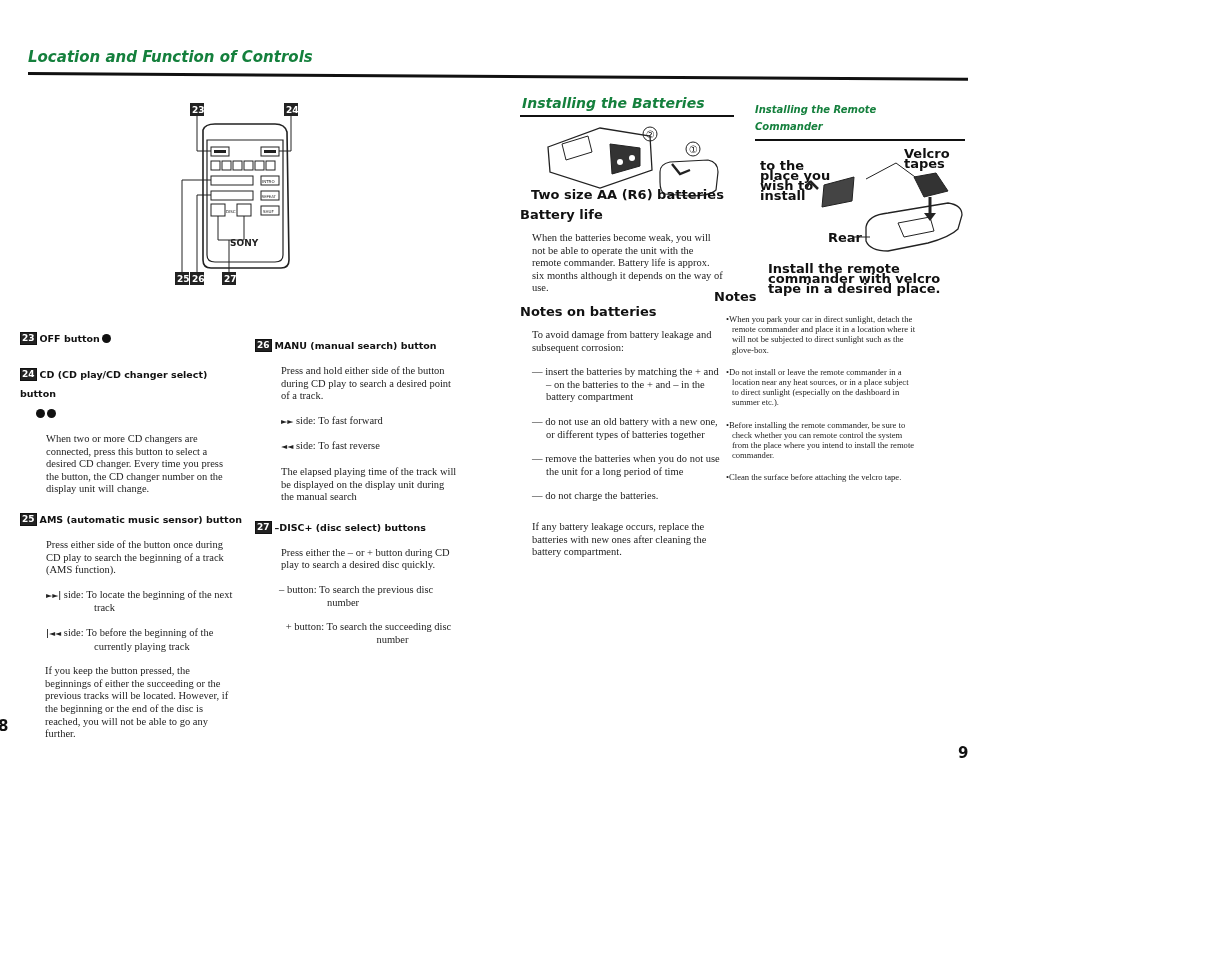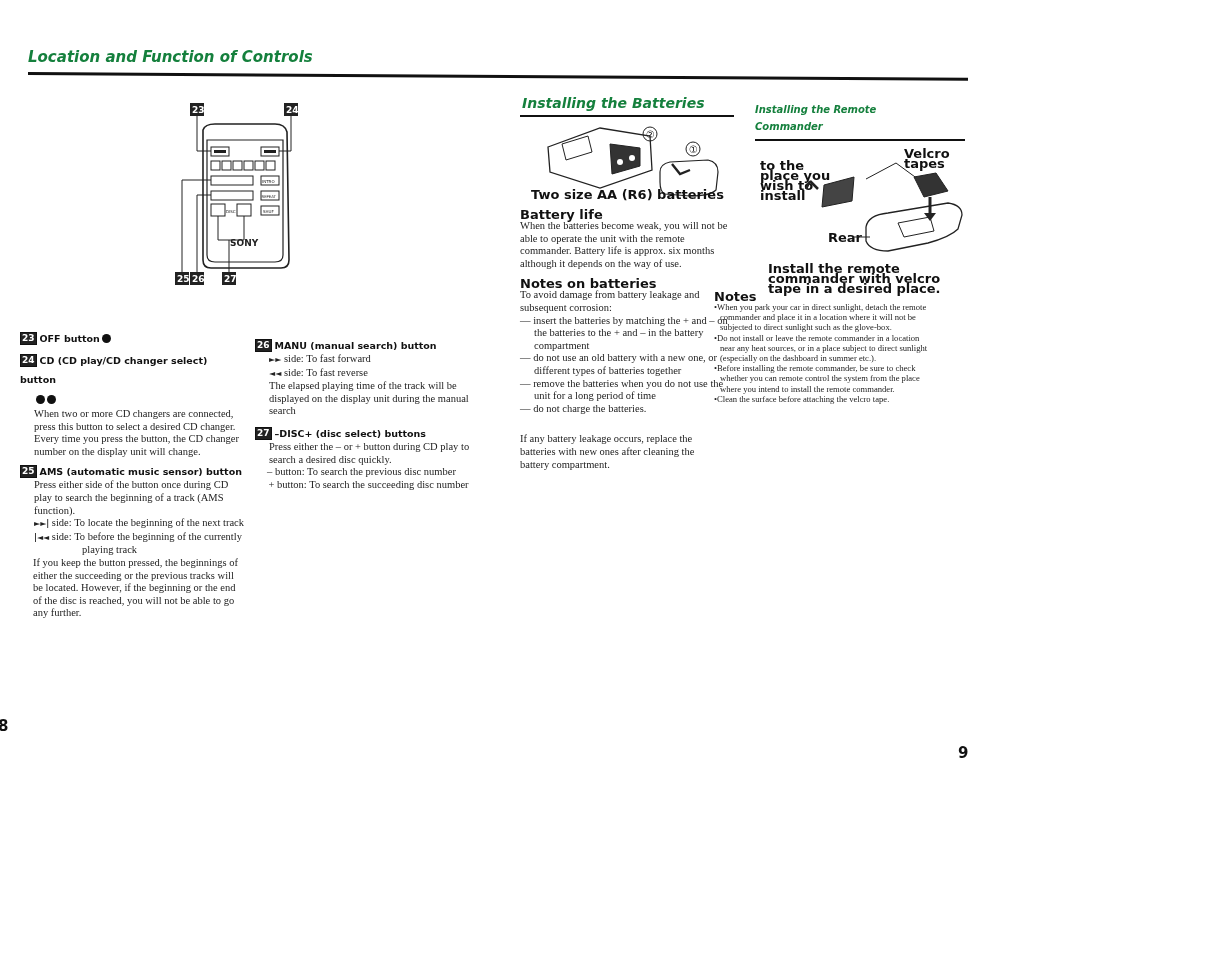--- a/index.html
+++ b/index.html
@@ -13,21 +13,21 @@
             font-family:"DejaVu Sans", sans-serif; font-weight:bold; font-size:9px;
             line-height:11px; padding:0 1px; margin-right:3px; vertical-align:1px; }
   .item-title { font-family:"DejaVu Sans", sans-serif; font-weight:bold; font-size:9.5px; line-height:13px; color:#111; }
   .indent { padding-left:14px; }
   .indent2 { padding-left:62px; text-indent:-48px; }
   .note-small { font-family:"Liberation Serif", serif; font-size:8.6px; line-height:10.2px; color:#222; }
   .caption { font-family:"DejaVu Sans", sans-serif; font-weight:bold; font-size:13px; line-height:10px; color:#111; }
   .pg { font-family:"DejaVu Sans", sans-serif; font-weight:bold; font-size:15px; color:#111; }
   .bullet-circle { display:inline-block; width:9px; height:9px; border-radius:50%; background:#111;
                    vertical-align:-1px; margin-left:2px; }
-  p { margin:0; }
+  p { margin:12px; }
 </style>
 </head>
 <body>
 
 <div class="abs hdr" style="left:28px; top:48px; font-size:15px;">Location and Function of Controls</div>
 <div class="rule" style="left:28px; top:72px; width:940px; height:3px; transform:rotate(0.35deg); transform-origin:left;"></div>
 
 <div class="abs" style="left:165px; top:100px; width:140px; height:190px;">
   <svg width="140" height="190" viewBox="0 0 140 190">
 
@@ -78,21 +78,21 @@
       <path d="M126 16 L126 51 L114 51"></path>
       <path d="M17 172 L17 80 L46 80"></path>
       <path d="M32 172 L32 95 L46 95"></path>
       <path d="M53 116 L53 140 L79 140 L79 116"></path>
       <path d="M64 140 L64 172"></path>
     </g>
   </svg>
 </div>
 
 <div class="abs" style="left:20px; top:327px; width:225px;">
-  <div style="margin-bottom:3px;">
+  <div style="margin-bottom:17px;">
     <span class="numbox">23</span><span class="item-title">OFF button</span><span class="bullet-circle"></span>
   </div>
   <div style="margin-bottom:2px;">
     <span class="numbox">24</span><span class="item-title">CD (CD play/CD changer select) button</span>
     <div class="indent" style="margin:1px 0 1px;"><span class="bullet-circle"></span><span class="bullet-circle"></span></div>
     <p class="body-txt indent">When two or more CD changers are connected, press this button to select a desired CD changer. Every time you press the button, the CD changer number on the display unit will change.</p>
   </div>
   <div style="margin-top:2px;">
     <span class="numbox">25</span><span class="item-title">AMS (automatic music sensor) button</span>
     <p class="body-txt indent">Press either side of the button once during CD play to search the beginning of a track (AMS function).</p>
@@ -106,20 +106,21 @@
       <span>side:</span>
       <span>To before the beginning of the currently playing track</span>
     </p>
     <p class="body-txt" style="padding-left:13px;">If you keep the button pressed, the beginnings of either the succeeding or the previous tracks will be located. However, if the beginning or the end of the disc is reached, you will not be able to go any further.</p>
   </div>
 </div>
 
 <div class="abs" style="left:255px; top:334px; width:215px;">
   <div>
     <span class="numbox">26</span><span class="item-title">MANU (manual search) button</span>
+    <p class="body-txt indent">Press and hold either side of the button during CD play to search a desired point of a track.</p>
     <p class="body-txt indent">
       <b style="font-family:'DejaVu Sans',sans-serif;font-size:8px;">►►</b>
       <span>side:</span>
       <span>To fast forward</span>
     </p>
     <p class="body-txt indent">
       <b style="font-family:'DejaVu Sans',sans-serif;font-size:8px;">◄◄</b>
       <span>side:</span>
       <span>To fast reverse</span>
     </p>

